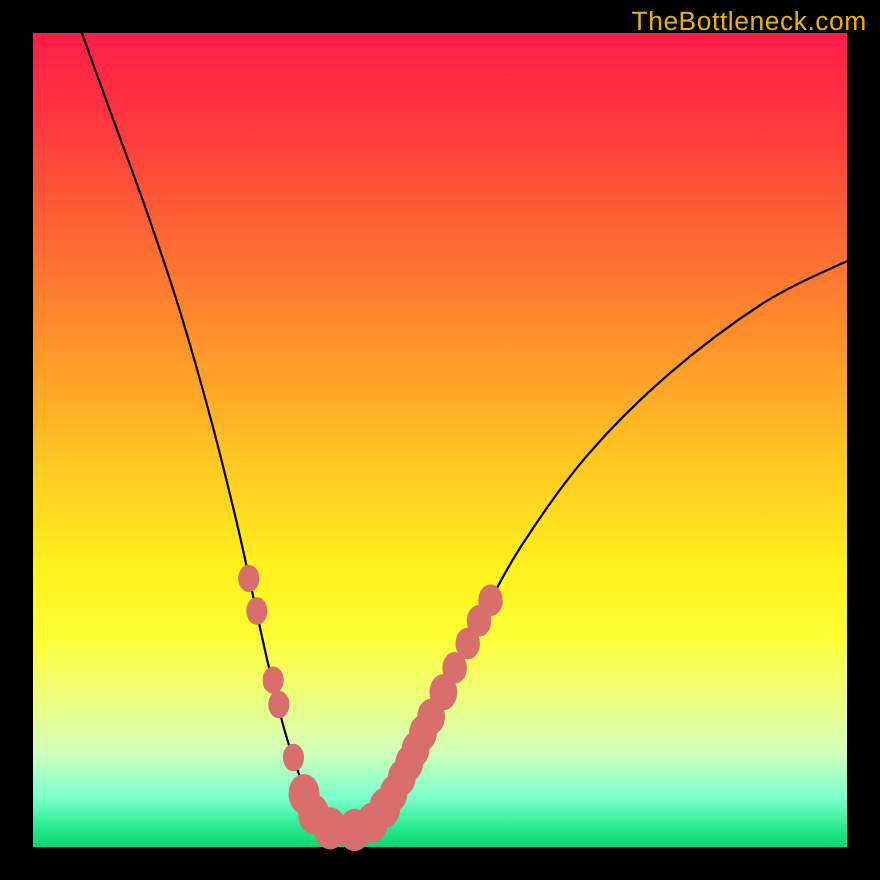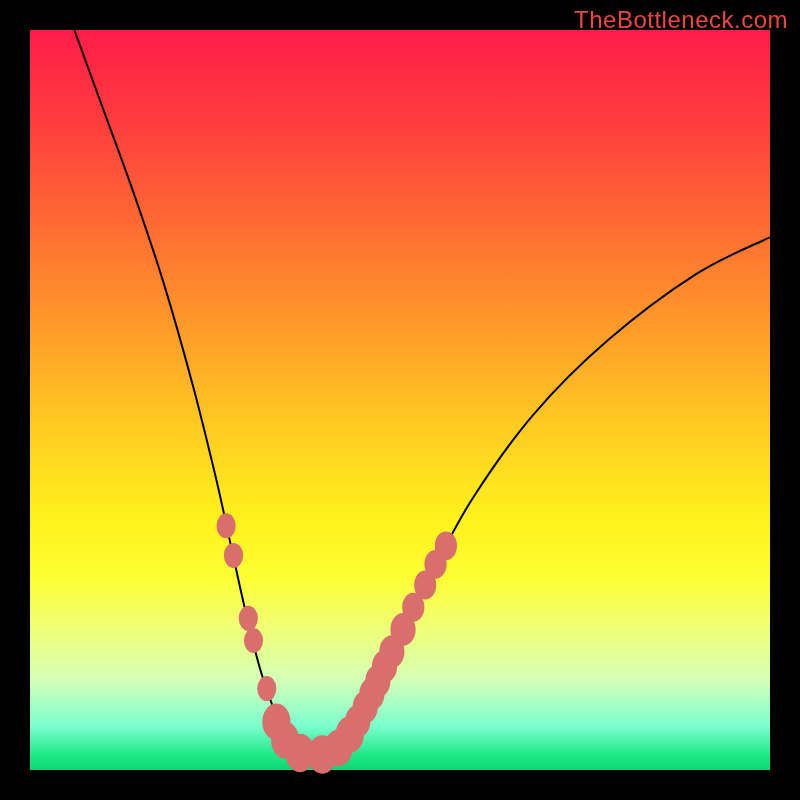--- a/index.html
+++ b/index.html
@@ -36,21 +36,21 @@
         #d3ffb8 88%,
         #7bffcf 94%,
         #1fe886 98%,
         #0fd574 100%
       );
   }
   .watermark {
     position: absolute;
     top: 6px;
     right: 12px;
-    color: #ef4444;
+    color: #eab308;
     font-size: 24px;
     font-weight: 400;
     letter-spacing: 0.5px;
     font-family: Arial, sans-serif;
   }
   svg.curve {
     position: absolute;
     left: 0;
     top: 0;
     width: 740px;

